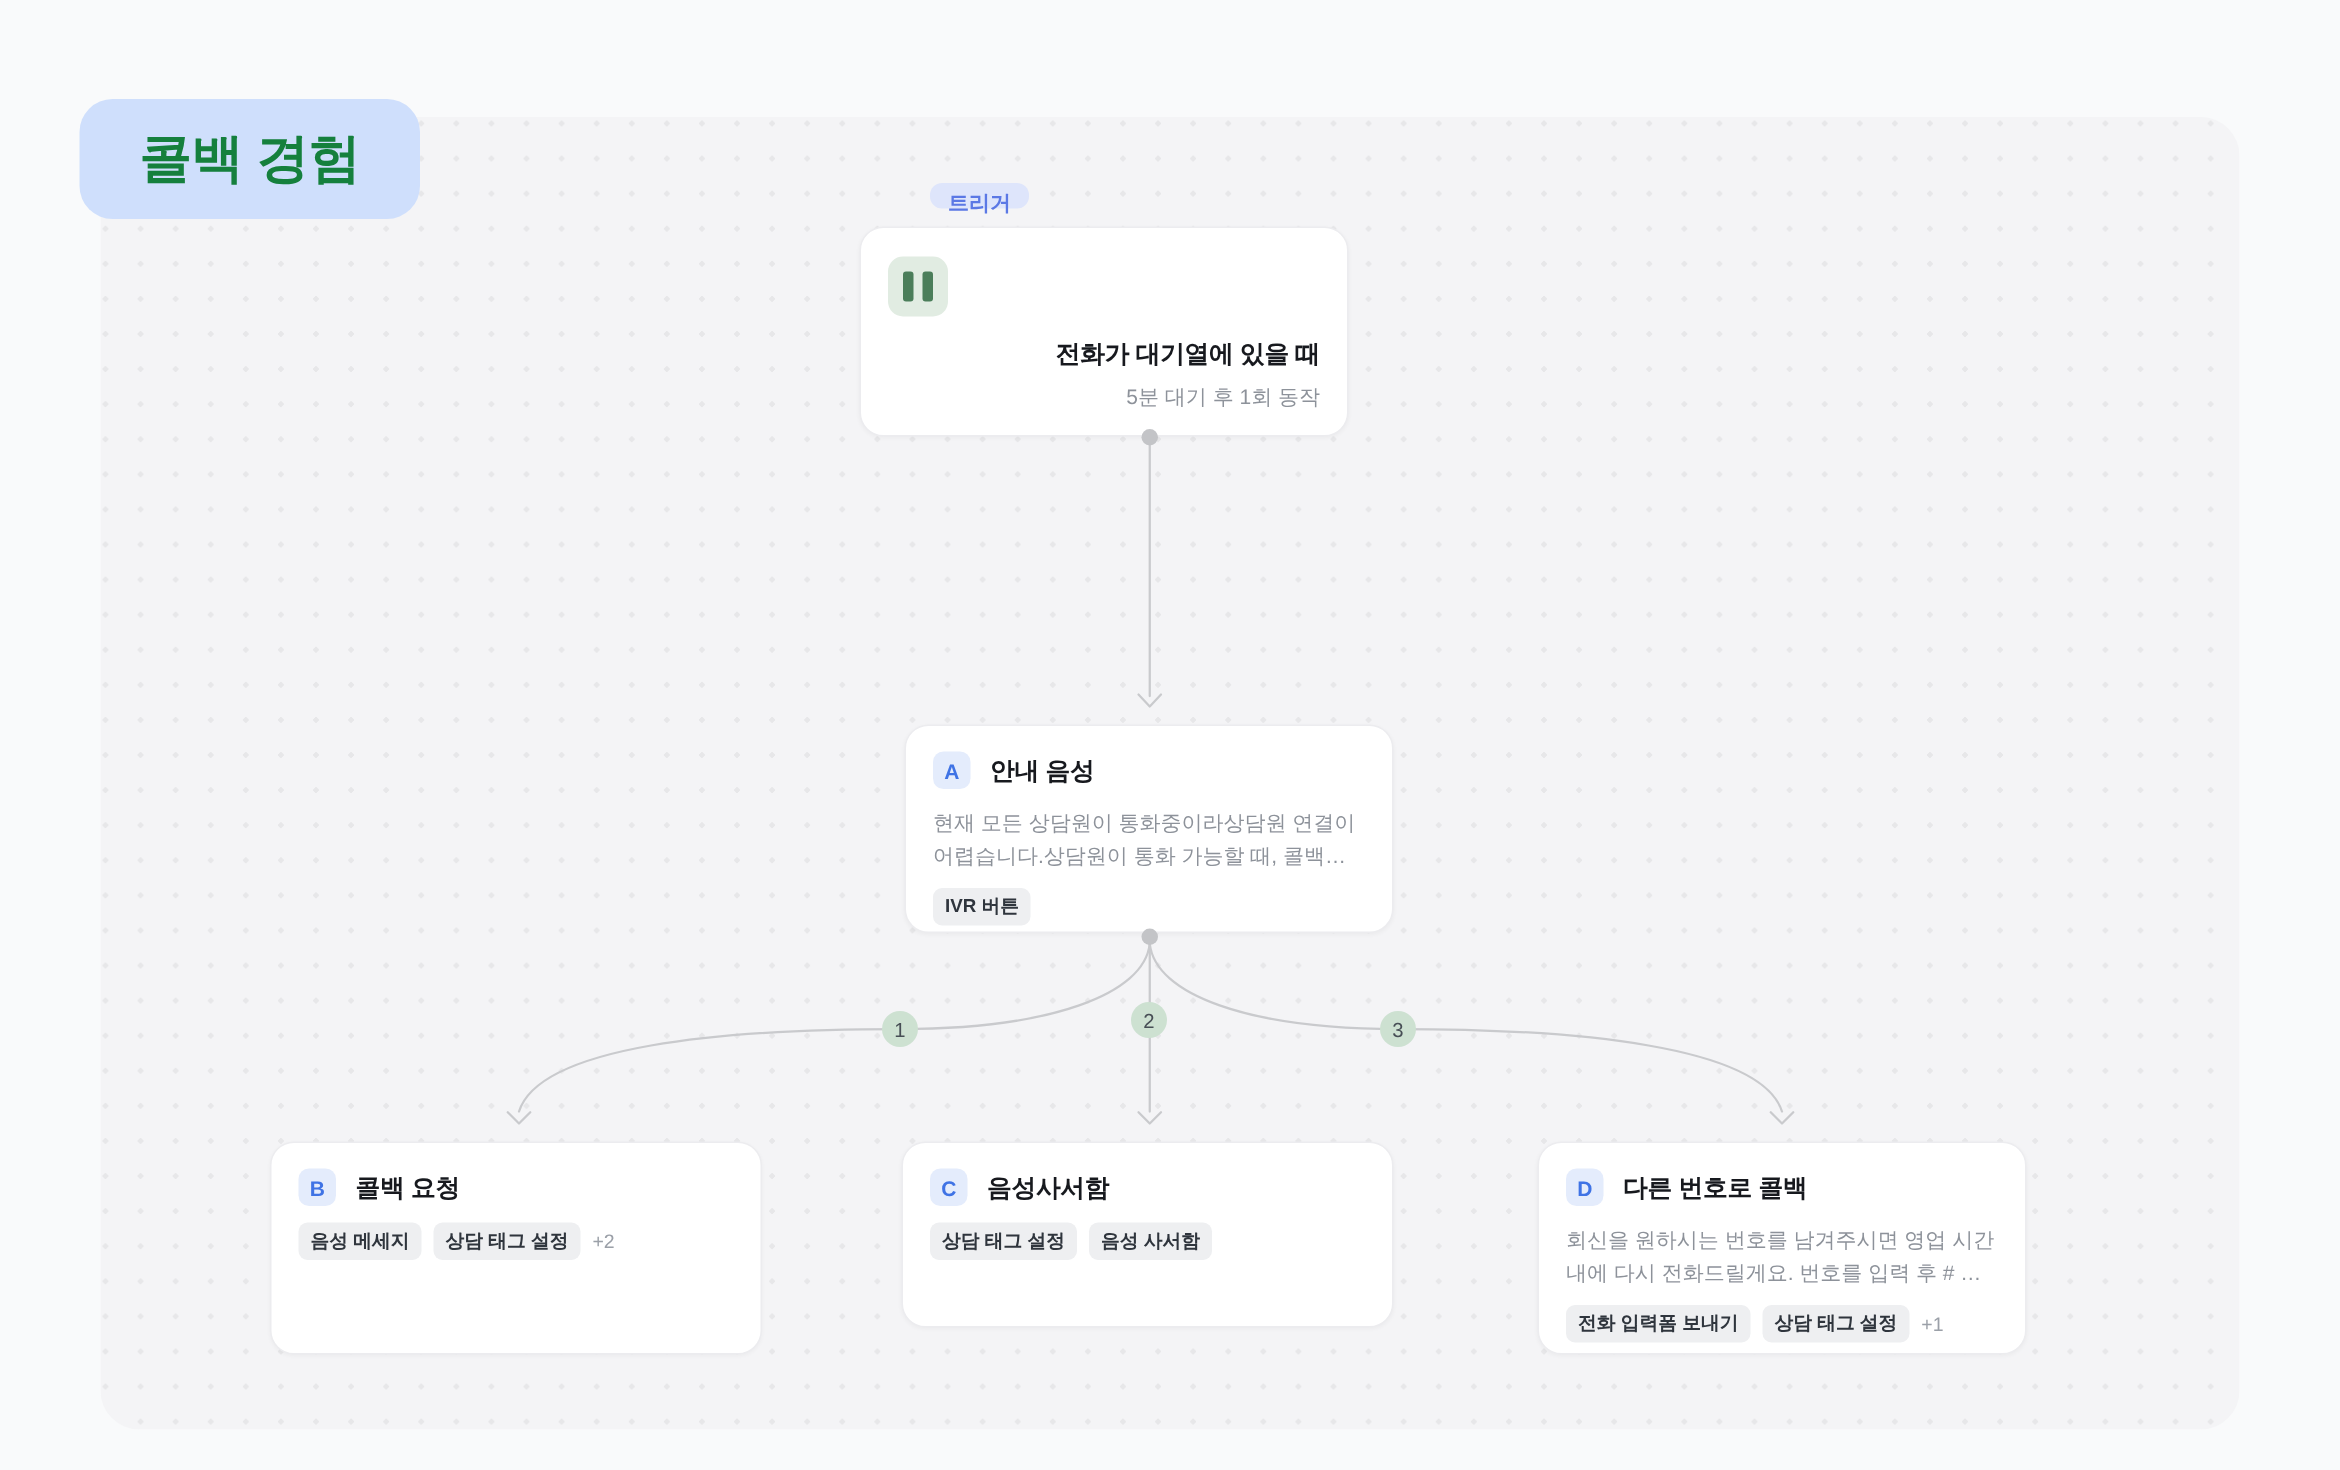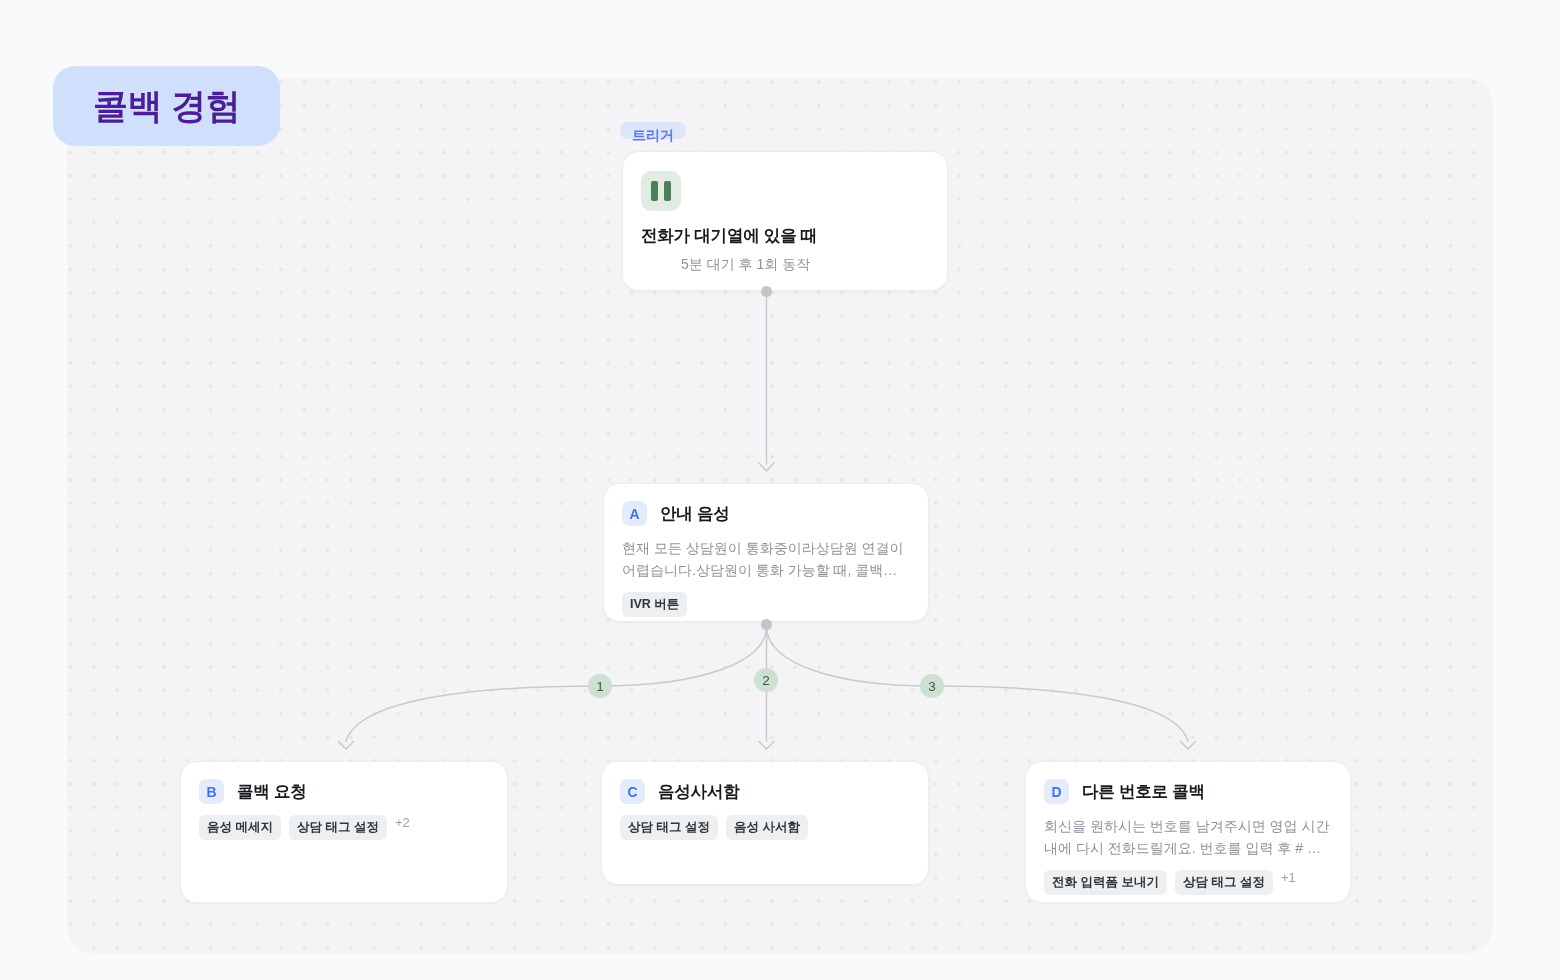--- a/index.html
+++ b/index.html
@@ -23,21 +23,21 @@
   }
 
   
   .canvas-label {
     position: absolute; left: 53px; top: 66px;
     height: 80px; line-height: 80px;
     padding: 0 40px;
     background: #cfdffc;
     border-radius: 22px;
     font-size: 35px; font-weight: 800; letter-spacing: -0.5px;
-    color: #4c1d95;
+    color: #15803d;
     text-align: right;
   }
 
   
   svg.connectors {
     position: absolute; left: 0; top: 0;
     width: 1560px; height: 980px;
     pointer-events: none;
   }
   svg.connectors path, svg.connectors polyline {
@@ -56,37 +56,37 @@
     padding: 17px 18px;
   }
   .card-title { font-size: 16.5px; font-weight: 700; color: #17191e; letter-spacing: -0.2px; }
   .card-desc {
     margin-top: 11px;
     font-size: 14px; line-height: 22px; color: #8d929a;
     display: -webkit-box; -webkit-line-clamp: 2; -webkit-box-orient: vertical;
     overflow: hidden;
   }
   .card-desc.one-line { -webkit-line-clamp: 1; }
-  .tag-row { margin-top: 11px; display: flex; gap: 8px; }
+  .tag-row { margin-top: 11px; display: flex; align-items: center; gap: 8px; }
   .tag {
     background: #eeeff1; border-radius: 6px;
     padding: 4px 8px;
     font-size: 12.5px; font-weight: 600; color: #2f353d;
     white-space: nowrap;
   }
   .more-count { font-size: 13px; color: #9ba0a8; }
 
   
   .trigger-badge {
     position: absolute; left: 620px; top: 122px;
     height: 17px; line-height: 27px; padding: 0 12px;
     background: #dee5fb; border-radius: 8px;
     font-size: 14px; font-weight: 700; color: #5b78e5;
   }
-  .card.trigger { left: 622px; top: 151px; width: 326px; height: 140px; padding-top: 19px; }
+  .card.trigger { left: 573px; top: 151px; width: 326px; height: 140px; padding-top: 19px; text-align: right; }
   .pause-icon {
     width: 40px; height: 40px; border-radius: 10px;
     background: #e1ece2;
     display: flex; align-items: center; justify-content: center; gap: 6px;
   }
   .pause-icon i { display: block; width: 7px; height: 20px; border-radius: 2px; background: #4b7e5a; }
   .trigger .card-title { margin-top: 14px; }
   .trigger-sub { margin-top: 9px; font-size: 14px; color: #8d929a; margin-left: 40px; }
 
   

